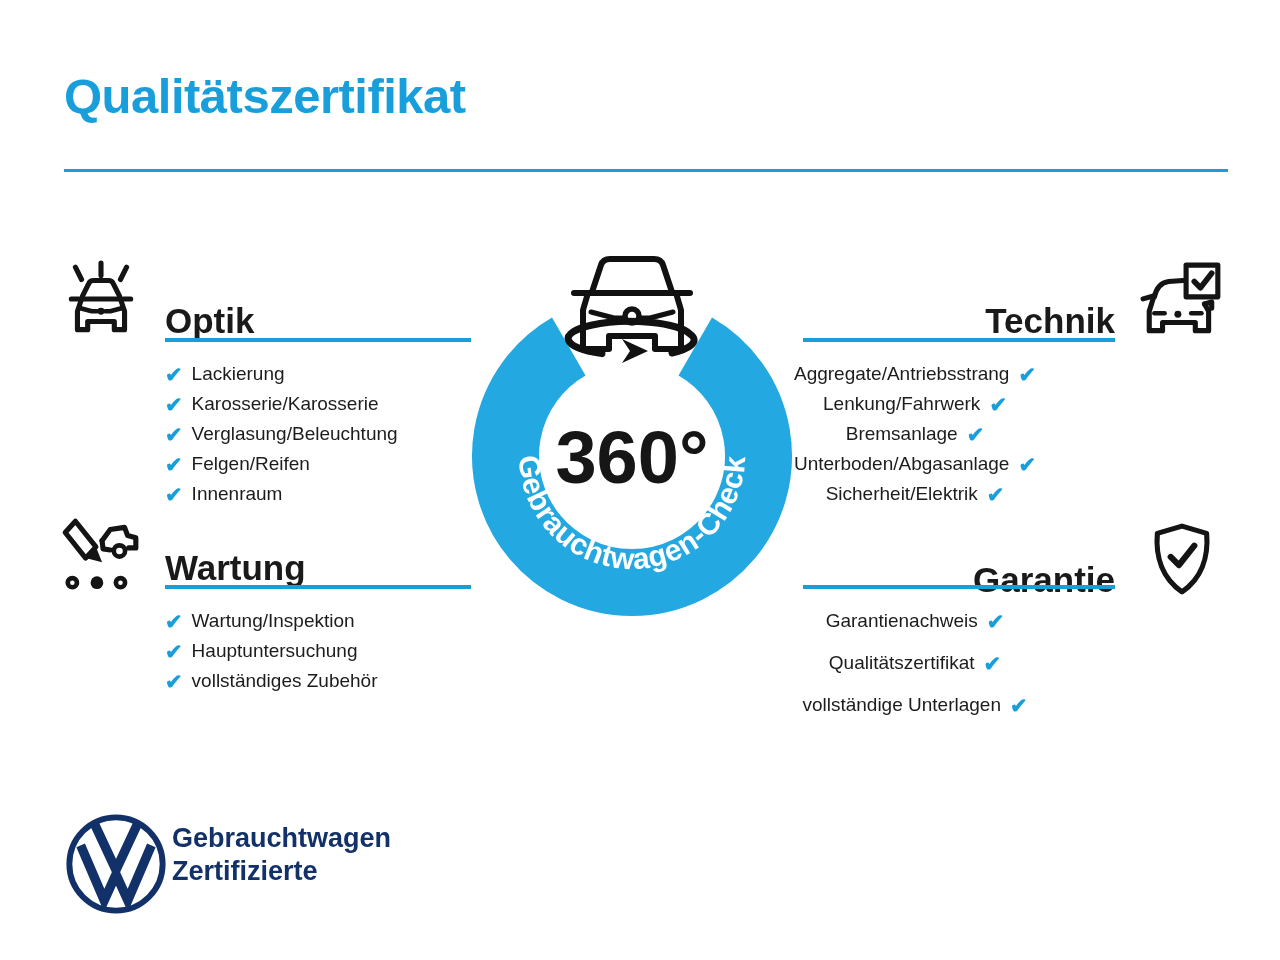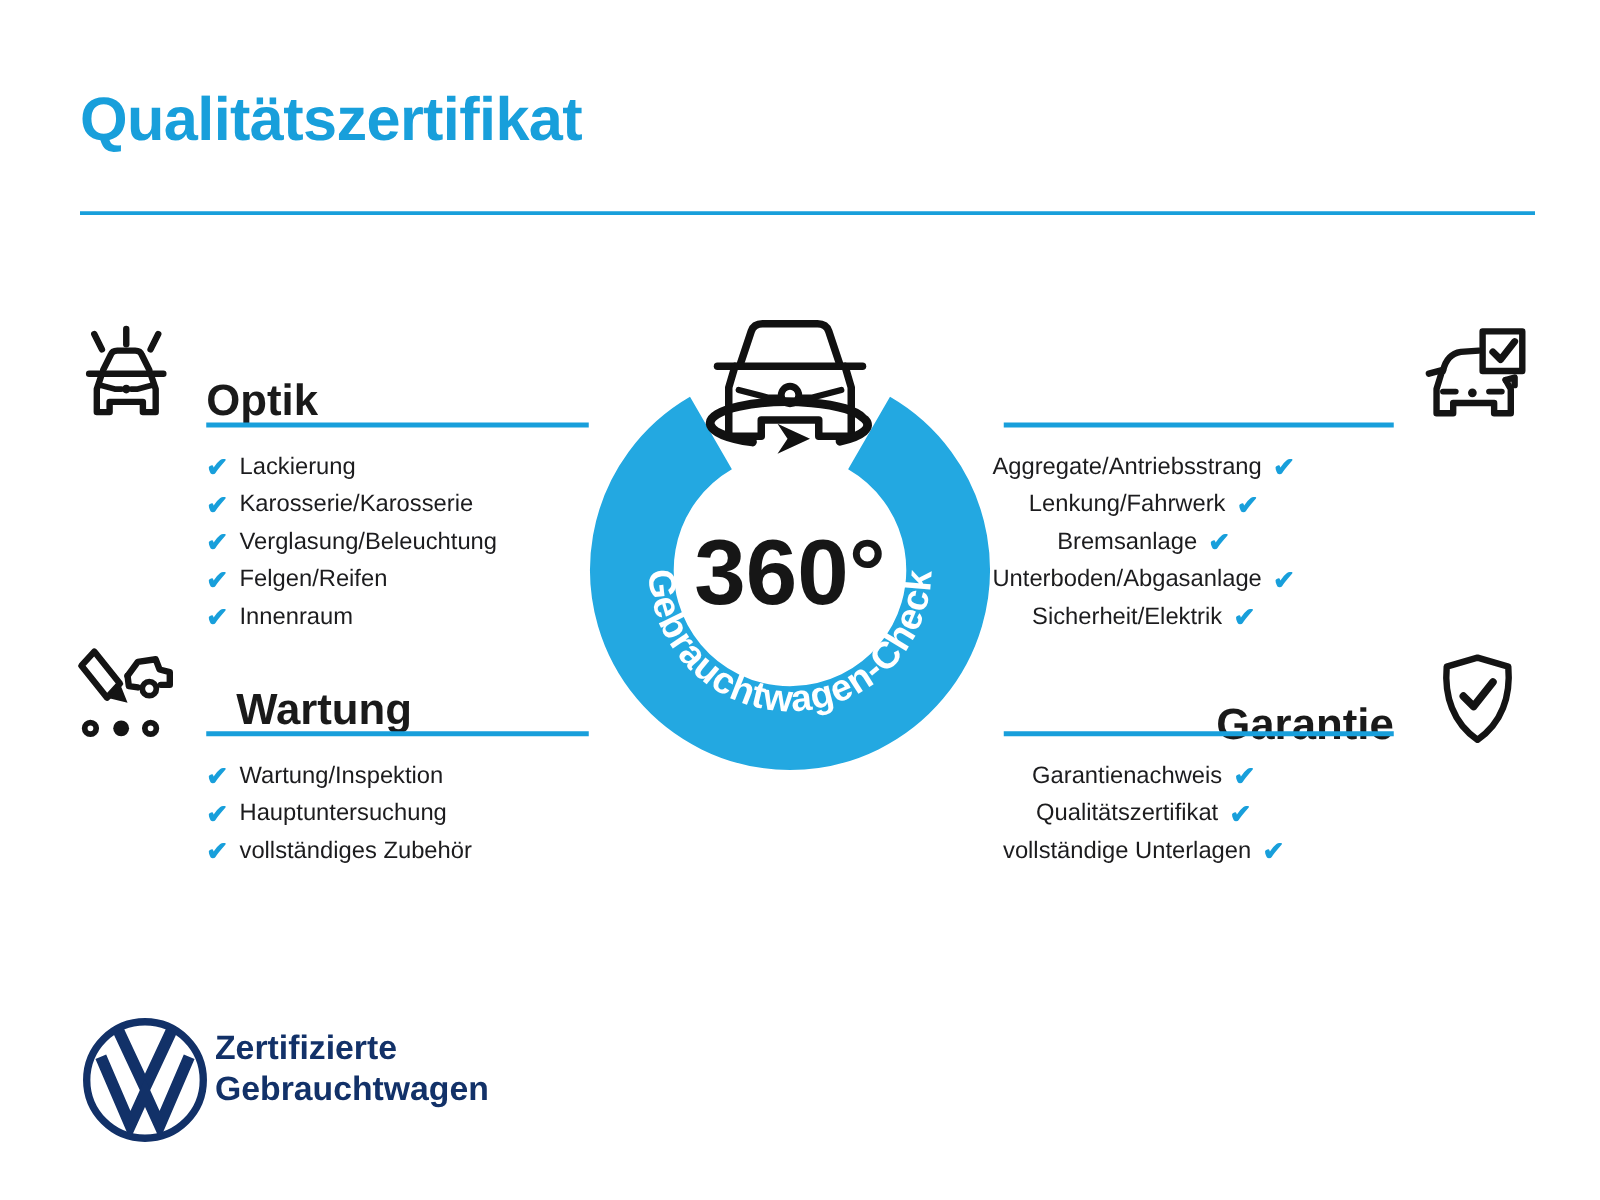--- a/index.html
+++ b/index.html
@@ -23,30 +23,30 @@
   .row  { height:30px; display:flex; align-items:center; font-size:19px; color:#1c1c1e; }
   .row .check { color:#189fdb; font-size:21px; font-weight:bold; line-height:1; }
   .left-col .row .check { margin-right:9px; }
   .right-col .row { justify-content:center; }
   .right-col .row .check { margin-left:9px; }
   .right-col { text-align:right; }
   
   #optik-title   { left:165px; top:301px; }
   #optik-rule    { left:165px; top:338px; width:306px; }
   #optik-list    { left:165px; top:359px; width:320px; }
-  #wartung-title { left:165px; top:548px;margin-left:24px; }
+  #wartung-title { left:165px; top:548px; }
   #wartung-rule  { left:165px; top:585px; width:306px; }
   #wartung-list  { left:165px; top:606px; width:320px; }
   
   #technik-title  { left:803px; top:301px; width:312px; text-align:right; }
   #technik-rule   { left:803px; top:338px; width:312px; }
   #technik-list   { left:715px; top:359px; width:400px; }
   #garantie-title { left:803px; top:548px; width:312px; text-align:right;margin-top:12px; }
   #garantie-rule  { left:803px; top:585px; width:312px; }
-  #garantie-list  { left:715px; top:606px; width:400px; }
+  #garantie-list  { left:715px; top:606px; width:400px;gap:12px; }
   
   .icon-svg { position:absolute; }
   #optik-icon    { left:58px;  top:258px; }
   #wartung-icon  { left:56px;  top:510px; }
   #technik-icon  { left:1139px; top:260px; }
   #garantie-icon { left:1149px; top:520px; }
   
   #center-badge { position:absolute; left:462px; top:252px; }
   
   #vw-logo { position:absolute; left:62px; top:810px; }
@@ -146,20 +146,21 @@
     <div class="row">
         <span class="check">✔</span>
         <span>Hauptuntersuchung</span>
       </div>
     <div class="row">
         <span class="check">✔</span>
         <span>vollständiges Zubehör</span>
       </div>
   </div>
 
+  <div class="sec-title" id="technik-title">Technik</div>
   <div class="sec-rule" id="technik-rule"></div>
   <div class="list right-col" id="technik-list">
     <div class="row">
         <span>Aggregate/Antriebsstrang</span>
         <span class="check">✔</span>
       </div>
     <div class="row">
         <span>Lenkung/Fahrwerk</span>
         <span class="check">✔</span>
       </div>
@@ -221,17 +222,17 @@
   </svg>
 
   <svg id="vw-logo" width="108" height="108" viewBox="0 0 110 110">
     <g fill="none" stroke="#123168" stroke-linecap="butt" stroke-linejoin="miter">
       <circle cx="55" cy="55" r="47.5" stroke-width="6"></circle>
       <path stroke-width="9.5" d="M 33.5,15 L 55,61 L 76.5,15"></path>
       <path stroke-width="9.5" d="M 19,36 L 43,92 L 55,65.5 L 67,92 L 91,36"></path>
     </g>
   </svg>
   <div id="footer-text">
+    <div>Gebrauchtwagen</div>
     <div>Zertifizierte</div>
-    <div>Gebrauchtwagen</div>
   </div>
 
 </div>
 
 </body></html>

